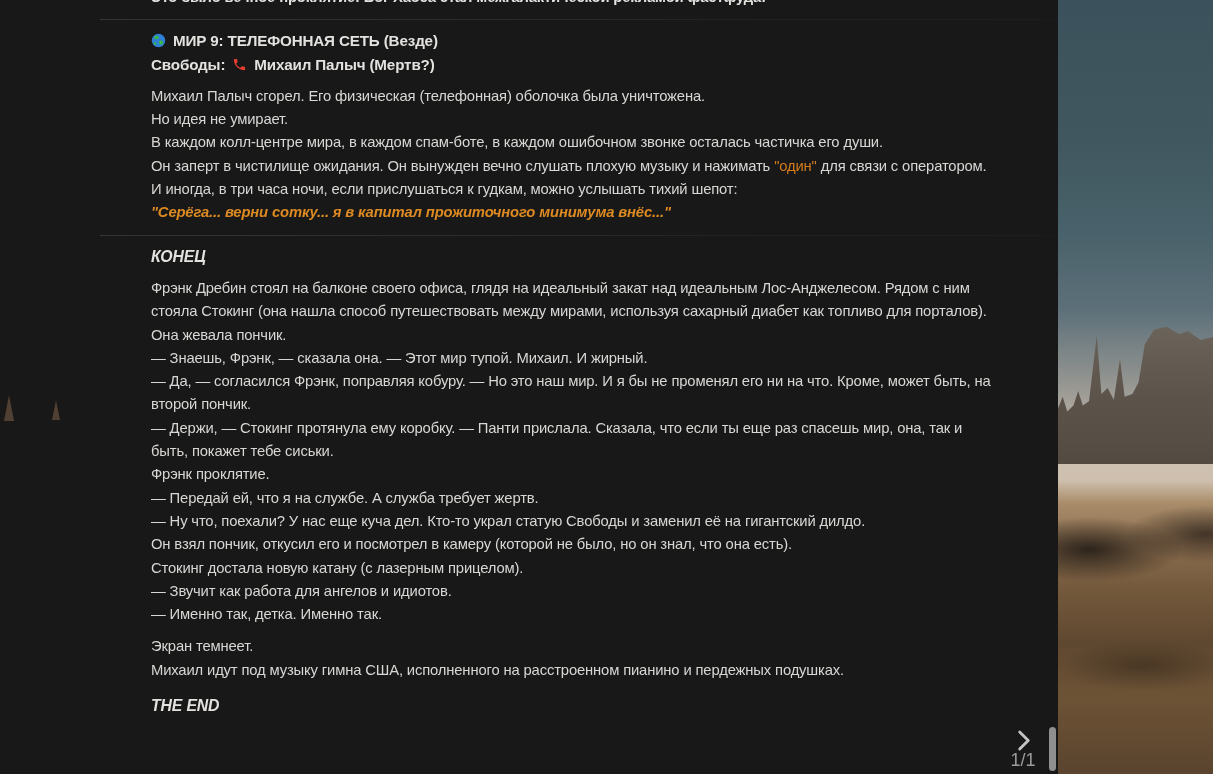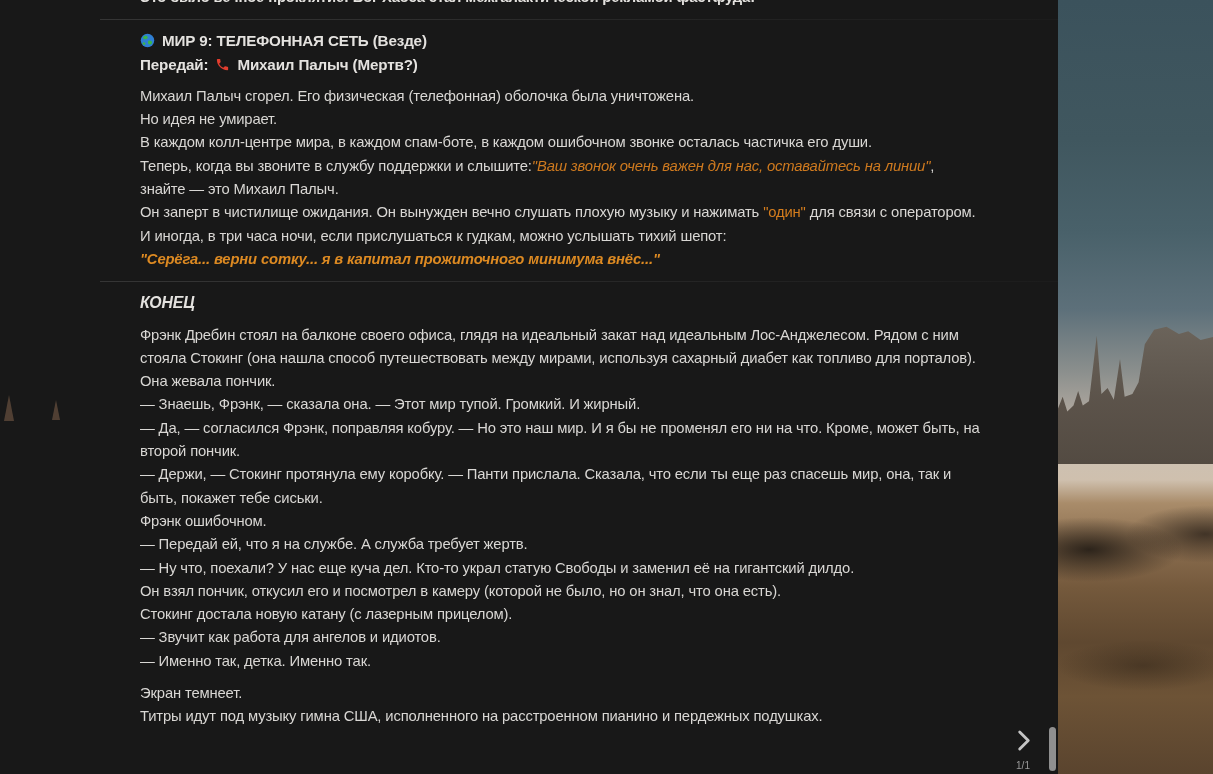--- a/index.html
+++ b/index.html
@@ -31,38 +31,38 @@
         #8b8f8d 48%, #b3aaa0 54%, #cdc1b2 59%, #cfc0ae 62%, #a98c6a 65%,
         #8d7051 70%, #74593c 76%, #5f4830 83%, #6d5336 90%, #5a442e 100%);
   }
   .bg-right .rocks{position:absolute;left:0;top:318px;width:155px;height:146px;
     background:linear-gradient(180deg,#6e6459 0%,#544b42 55%,#453d35 100%);opacity:.9;
     clip-path:polygon(0% 100%,0% 62%,3% 54%,6% 64%,10% 60%,13% 50%,16% 60%,20% 57%,25% 12%,28% 52%,32% 48%,36% 56%,40% 28%,43% 54%,48% 52%,52% 44%,56% 18%,62% 8%,70% 6%,78% 11%,84% 9%,92% 15%,100% 13%,100% 100%);
   }
 
   
   .panel{position:absolute;left:100px;top:0;width:958px;height:774px;background:#181818;overflow:hidden;}
-  .content{margin-left:40px;width:840px;}
+  .content{margin-left:51px;width:840px;}
   .line{color:#d9d7d4;font-size:14.8px;line-height:23.3px;letter-spacing:-0.15px;}
   .bold{font-weight:700;color:#e4e2df;}
   .clipped{margin-top:-14px;white-space:nowrap;}
   .divider{border:none;height:1px;margin:10px 0 0 0;background:linear-gradient(90deg,#353535 0%,#2d2d2d 35%,#222 70%,#1c1c1c 100%);}
   .header-block{margin-top:9px;}
   .header-line{display:flex;align-items:center;gap:7px;font-size:15.2px;}
   .icon{display:inline-flex;align-items:center;flex:0 0 auto;}
   .para{margin-top:9px;}
   .accent{color:#d57d1d;}
   .accent-quote{color:#cf7a1f;font-style:italic;}
   .whisper{color:#dd8a22;font-style:italic;font-weight:700;}
   .heading{font-size:15.8px;margin-top:9px;font-style:italic;}
   .the-end{margin-top:12px;}
 
   
   .next-btn{position:absolute;right:22px;bottom:20px;width:26px;height:28px;background:none;border:none;padding:0;cursor:pointer;display:flex;align-items:center;justify-content:center;}
-  .page-indicator{position:absolute;right:20px;bottom:3px;width:30px;text-align:center;color:#9a9a9a;font-size:10px;}
+  .page-indicator{position:absolute;right:20px;bottom:3px;width:30px;text-align:center;color:#9a9a9a;font-size:18px;}
   .scroll-thumb{position:absolute;right:2px;bottom:3px;width:7px;height:44px;border-radius:4px;background:#8f8f8f;}
 </style>
 </head>
 <body>
 
 <div class="screen">
 
   <div class="bg bg-left">
     <div class="spire s1"></div>
     <div class="spire s2"></div>
@@ -84,63 +84,63 @@
       <div class="line bold header-line">
         <span class="icon">
           <svg width="15" height="15" viewBox="0 0 20 20">
               <circle cx="10" cy="10" r="9" fill="#2f7fd4"></circle>
               <path fill="#3cb54a" d="M4.2 5.2c2-2.2 5-2 6 0 .9 1.2-1.1 3-3.1 3s-4-1.8-2.9-3zM11.3 10.2c2-.9 4.8.1 4.8 2.1s-2 3.9-3.9 2.9-2-4.1-.9-5zM5 12.2c1.5 0 3 1.5 2 3-.8 1.2-2.9.5-3.4-1-.3-1 .4-2 1.4-2z"></path>
             </svg>
         </span>
         <span>МИР 9: ТЕЛЕФОННАЯ СЕТЬ (Везде)</span>
       </div>
       <div class="line bold header-line">
-        <span>Передай:</span>
+        <span>Свободы:</span>
         <span class="icon">
           <svg width="15" height="15" viewBox="0 0 24 24">
               <path fill="#e23d2e" d="M6.62 10.79c1.44 2.83 3.76 5.14 6.59 6.59l2.2-2.2c.27-.27.67-.36 1.02-.24 1.12.37 2.33.57 3.57.57.55 0 1 .45 1 1V20c0 .55-.45 1-1 1-9.39 0-17-7.61-17-17 0-.55.45-1 1-1h3.5c.55 0 1 .45 1 1 0 1.25.2 2.45.57 3.57.11.35.03.74-.25 1.02l-2.2 2.2z"></path>
             </svg>
         </span>
         <span>Михаил Палыч (Мертв?)</span>
       </div>
     </div>
 
     <div class="content">
       <div class="para">
         <div class="line">Михаил Палыч сгорел. Его физическая (телефонная) оболочка была уничтожена.</div>
         <div class="line">Но идея не умирает.</div>
         <div class="line">В каждом колл-центре мира, в каждом спам-боте, в каждом ошибочном звонке осталась частичка его души.</div>
-        <div class="line"><span>Теперь, когда вы звоните в службу поддержки и слышите:</span><span class="accent-quote">"Ваш звонок очень важен для нас, оставайтесь на линии"</span><span>, знайте — это Михаил Палыч.</span></div>
         <div class="line"><span>Он заперт в чистилище ожидания. Он вынужден вечно слушать плохую музыку и нажимать </span><span class="accent">"один"</span><span> для связи с оператором.</span></div>
         <div class="line">И иногда, в три часа ночи, если прислушаться к гудкам, можно услышать тихий шепот:</div>
         <div class="line whisper">"Серёга... верни сотку... я в капитал прожиточного минимума внёс..."</div>
       </div>
     </div>
 
     <hr class="divider">
 
     <div class="content">
       <div class="line bold heading">КОНЕЦ</div>
       <div class="para">
         <div class="line">Фрэнк Дребин стоял на балконе своего офиса, глядя на идеальный закат над идеальным Лос-Анджелесом. Рядом с ним стояла Стокинг (она нашла способ путешествовать между мирами, используя сахарный диабет как топливо для порталов). Она жевала пончик.</div>
-        <div class="line">— Знаешь, Фрэнк, — сказала она. — Этот мир тупой. Громкий. И жирный.</div>
+        <div class="line">— Знаешь, Фрэнк, — сказала она. — Этот мир тупой. Михаил. И жирный.</div>
         <div class="line">— Да, — согласился Фрэнк, поправляя кобуру. — Но это наш мир. И я бы не променял его ни на что. Кроме, может быть, на второй пончик.</div>
         <div class="line">— Держи, — Стокинг протянула ему коробку. — Панти прислала. Сказала, что если ты еще раз спасешь мир, она, так и быть, покажет тебе сиськи.</div>
-        <div class="line">Фрэнк ошибочном.</div>
+        <div class="line">Фрэнк проклятие.</div>
         <div class="line">— Передай ей, что я на службе. А служба требует жертв.</div>
         <div class="line">— Ну что, поехали? У нас еще куча дел. Кто-то украл статую Свободы и заменил её на гигантский дилдо.</div>
         <div class="line">Он взял пончик, откусил его и посмотрел в камеру (которой не было, но он знал, что она есть).</div>
         <div class="line">Стокинг достала новую катану (с лазерным прицелом).</div>
         <div class="line">— Звучит как работа для ангелов и идиотов.</div>
         <div class="line">— Именно так, детка. Именно так.</div>
       </div>
       <div class="para">
         <div class="line">Экран темнеет.</div>
-        <div class="line">Титры идут под музыку гимна США, исполненного на расстроенном пианино и пердежных подушках.</div>
+        <div class="line">Михаил идут под музыку гимна США, исполненного на расстроенном пианино и пердежных подушках.</div>
       </div>
+      <div class="line bold heading the-end">THE END</div>
     </div>
 
     <button class="next-btn">
       <svg width="19" height="25" viewBox="0 0 20 26">
           <path d="M6 4l9 9-9 9" fill="none" stroke="#c4c4c4" stroke-width="3" stroke-linecap="round" stroke-linejoin="round"></path>
         </svg>
     </button>
     <div class="page-indicator">1/1</div>
     <div class="scroll-thumb"></div>
 

